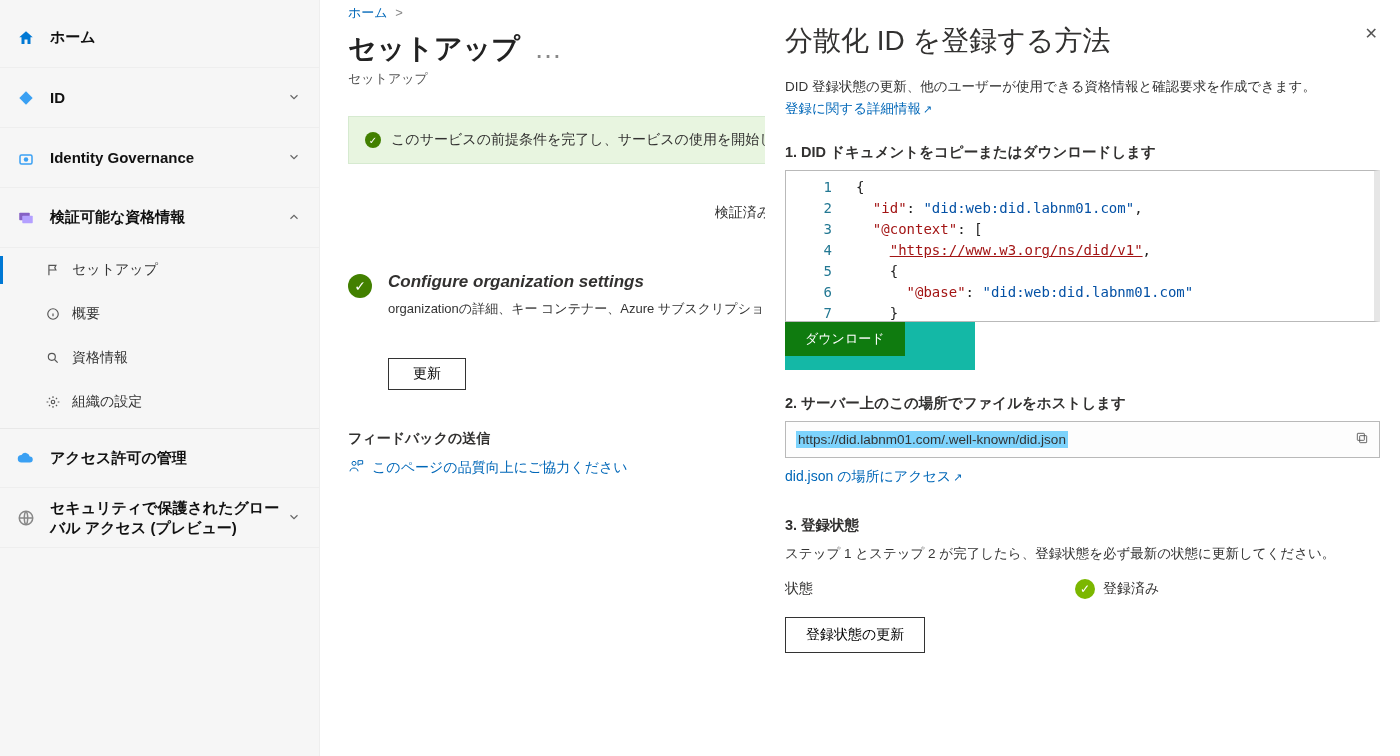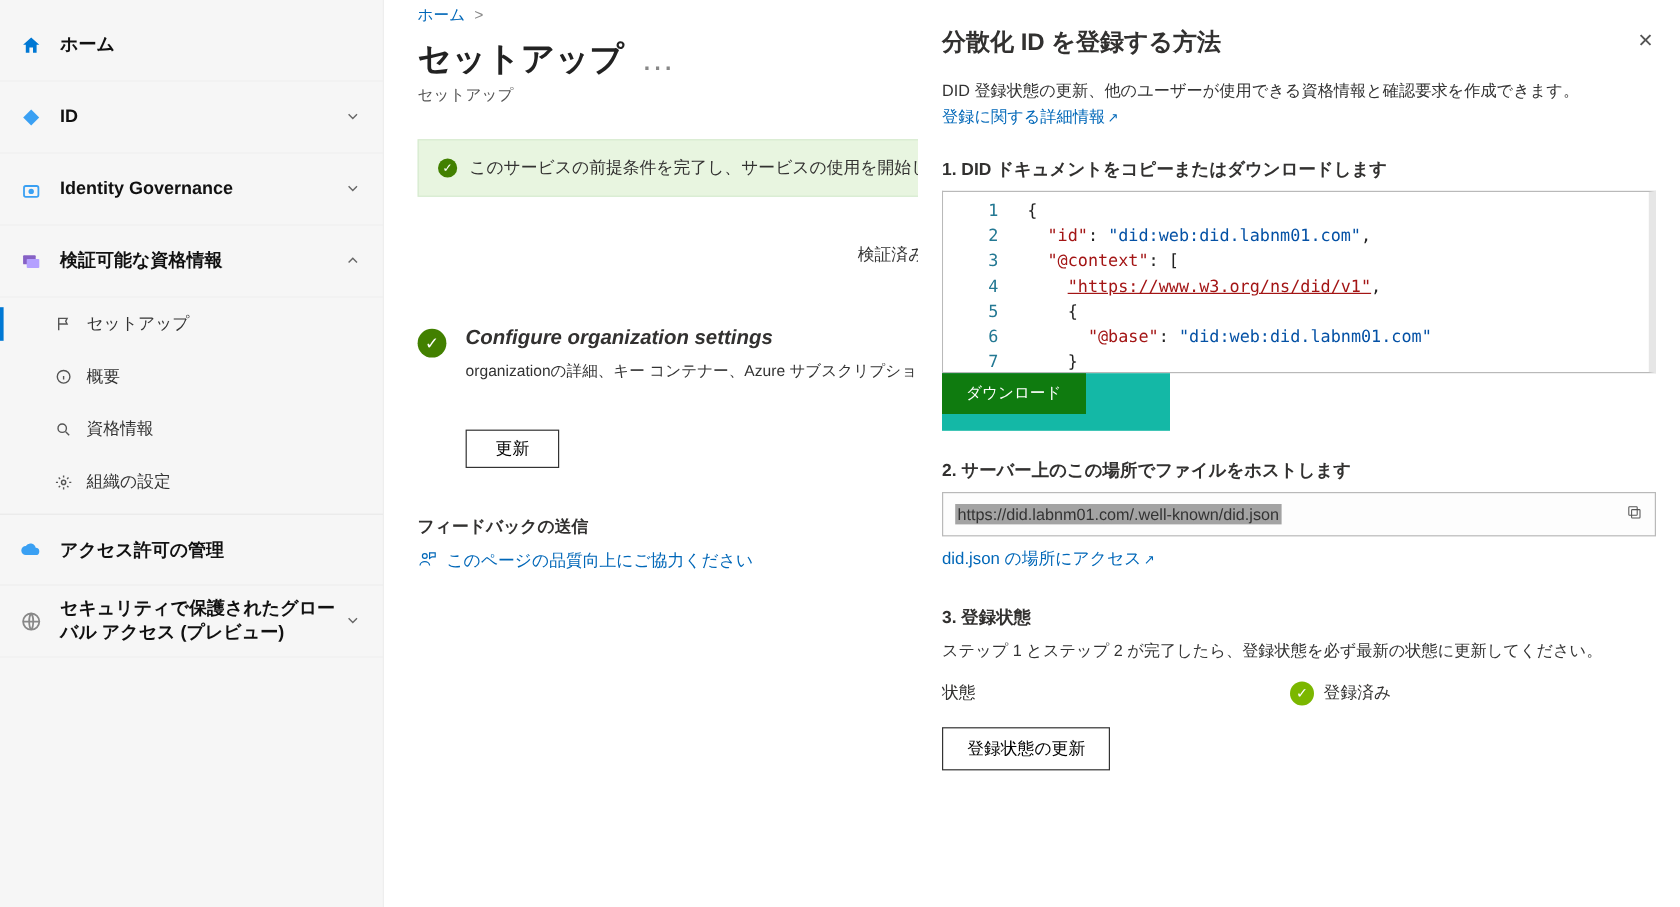--- a/index.html
+++ b/index.html
@@ -31,42 +31,42 @@
   .config-row { display:flex; gap:16px; margin-bottom:24px; }
   .bigcheck { width:24px;height:24px;border-radius:50%;background:#428000;display:flex;align-items:center;justify-content:center;color:#fff;font-size:14px;flex-shrink:0;margin-top:2px; }
   .config-title { font-size:17px; font-weight:600; margin-bottom:6px;font-style:italic; }
   .config-desc { font-size:13px; color:#333; line-height:1.7; }
   .btn { display:inline-block; padding:6px 24px; border:1px solid #333; background:#fff; font-size:14px; cursor:pointer; margin-left:40px; margin-top:14px; }
   .feedback-title { margin-top:40px; font-weight:600; font-size:14px; margin-bottom:10px; }
   .feedback-link { display:flex; align-items:center; gap:8px; color:#0067b8; font-size:14px; cursor:pointer; }
 
   
   .panel { position:absolute; top:0; right:0; width:635px; height:100%; background:#fff; box-shadow:none; padding: 22px 20px 0 20px; }
-  .panel-title { font-size:20px; font-weight:700; margin-bottom:16px; }
+  .panel-title { font-size:28px; font-weight:400; margin-bottom:16px; }
   .panel-close { position:absolute; top:24px; right:22px; font-size:16px; color:#555; cursor:pointer; }
   .panel-desc { font-size:13.5px; color:#333; line-height:1.6; }
   .link { color:#0067b8; cursor:pointer; }
   .ext { font-size:11px; margin-left:2px; }
   .step-title { font-weight:600; font-size:14.5px; margin-top:24px; margin-bottom:8px; }
 
   .code { border:1px solid #b9b9b9; border-right:6px solid #e6e6e6; font-family: "Consolas", monospace; font-size:14px; display:flex; height:152px; }
   .gutter { width:60px; background:#fff; color:#237893; text-align:right; padding:6px 14px 6px 0; line-height:21px; white-space:pre; }
   .codebody { padding:6px 0 6px 10px; line-height:21px; white-space:pre; overflow:hidden; }
   .tok-brace { color:#222; }
   .tok-key { color:#a31515; }
   .tok-str { color:#0451a5; }
   .tok-url { color:#a31515; text-decoration:underline; }
   .tok-pun { color:#222; }
 
   .hl-wrap { background:#14b8a6; display:inline-block; padding:0 70px 14px 0; }
   .dl-btn { background:#0f7b0f; color:#fff; padding:8px 20px; font-size:13px; display:inline-block; cursor:pointer; }
 
   .urlbox { border:1px solid #b9b9b9; background:#fdfdfd; padding:9px 10px; display:flex; align-items:center; margin-top:6px; }
   .urlbox .txt { flex:1; font-size:13.5px; color:#333; }
-  .urlbox .txt .hl { background:#a3a3a3; padding:1px 2px; }
+  .urlbox .txt .hl { background:#7dd3fc; padding:1px 2px; }
   .urlbox .copy { color:#555; cursor:pointer; }
 
   .status-row { display:flex; align-items:center; margin-top:14px; }
   .status-label { width:290px; font-size:14px; }
   .status-check { width:20px;height:20px;border-radius:50%;background:#7bb700;display:flex;align-items:center;justify-content:center;color:#fff;font-size:12px;margin-right:8px; }
   .panel-btn { display:inline-block; padding:8px 20px; border:1px solid #333; background:#fff; font-size:14px; cursor:pointer; margin-top:18px; }
 </style>
 </head>
 <body>
 

